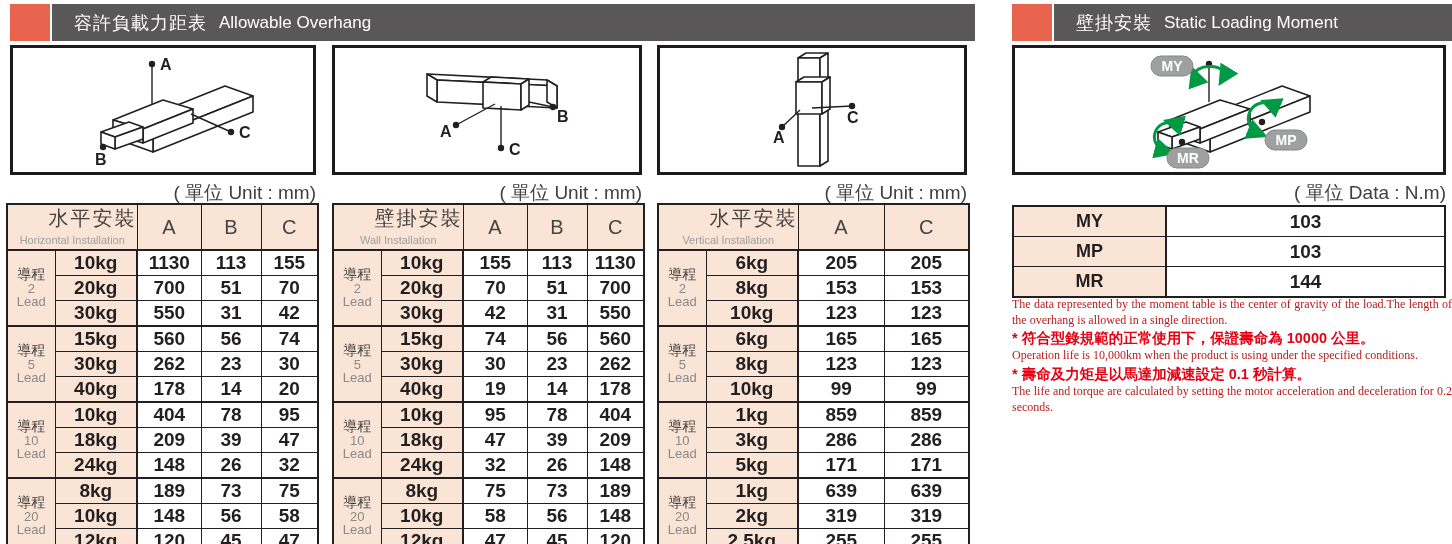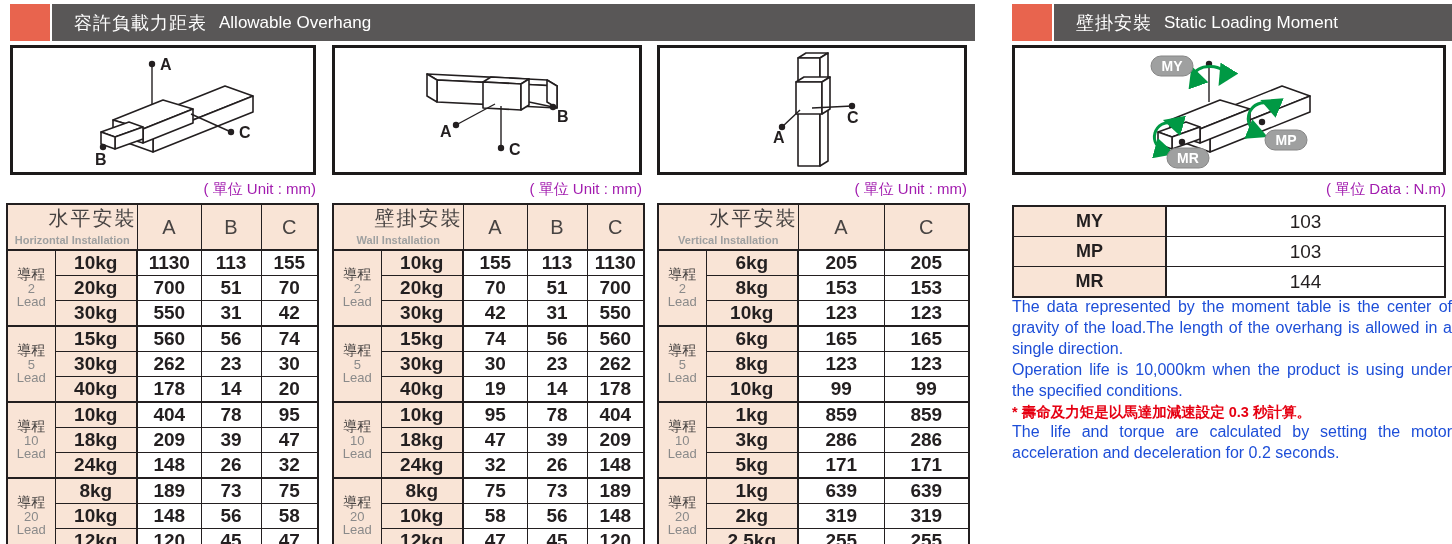--- a/index.html
+++ b/index.html
@@ -11,46 +11,46 @@
   }
   
   .hbar{position:absolute;top:4px;height:37px;display:flex;align-items:stretch;}
   .hbar .sq{width:40px;background:#e8644e;margin-right:2px;}
   .hbar .bar{flex:1;background:#595757;color:#fff;display:flex;align-items:center;padding-left:16px;gap:12px;}
   .hbar .t-zh{font-size:18px;font-weight:normal;letter-spacing:1px;margin-left:6px;}
   .hbar .t-en{font-size:17px;font-weight:normal;}
   
   .dbox{position:absolute;top:45px;height:130px;border:3px solid #1c1a1a;background:#fff;box-sizing:border-box;}
   .dbox svg{display:block;width:100%;height:100%;}
-  .unit{position:absolute;top:180px;font-size:15px;color:#a21caf;text-align:right;}
+  .unit{position:absolute;top:180px;font-size:19px;color:#404040;text-align:right;}
   
   .tblhost{position:absolute;top:203px;}
   table.ov{border-collapse:collapse;table-layout:fixed;border:2px solid #231f20;background:#fff;}
   .ov th,.ov td{border:1px solid #231f20;text-align:center;vertical-align:middle;padding:0;overflow:hidden;}
   .ov thead th{height:44px;background:#f9e4d6;border-bottom-width:2px;font-weight:normal;}
   .tn-zh{font-size:20px;color:#474342;letter-spacing:2px;line-height:1.1;text-align:right;}
-  .tn-en{font-size:11px;color:#9fa0a0;line-height:1.1;margin-top:5px;font-weight:bold;}
+  .tn-en{font-size:11px;color:#9fa0a0;line-height:1.1;margin-top:5px;}
   .colh{font-size:20px;color:#474342;}
   .ov tbody td{height:24px;}
   td.leadcell{background:#f9e4d6;line-height:1.05;}
   .ld-zh{font-size:14px;color:#474342;}
   .ld-num{font-size:13px;color:#8a8a8a;}
   .ld-en{font-size:13px;color:#8a8a8a;}
   td.loadcell{background:#f9e4d6;font-weight:bold;font-size:19px;border-right-width:2px;}
   td.valcell{font-weight:bold;font-size:19px;}
   tr.gstart td{border-top-width:2px;}
   
   table.mt{border-collapse:collapse;table-layout:fixed;border:2px solid #231f20;background:#fff;position:absolute;top:205px;left:2px;}
   .mt td{border:1px solid #231f20;text-align:center;height:29px;padding:0;}
   .mt td.mlabel{background:#f9e4d6;font-weight:bold;font-size:18px;border-right-width:2px;}
-  .mt td.mval{font-weight:normal;font-size:19px;}
+  .mt td.mval{font-weight:bold;font-size:19px;}
   
   .notes{position:absolute;top:297px;left:2px;width:440px;}
   .note-zh{color:#e60012;font-weight:bold;font-size:14.5px;line-height:1.32;}
-  .note-en{color:#1d4ed8;font-size:16px;line-height:1.3;text-align:justify;white-space:pre-line;margin:0 0 1px 0;}
+  .note-en{color:#b91c1c;font-size:12px;line-height:1.3;text-align:justify;white-space:pre-line;margin:0 0 1px 0;font-family:Liberation Serif, serif;}
   
   .left-panel{position:absolute;left:0;top:0;width:975px;height:544px;}
   .right-panel{position:absolute;left:1010px;top:0;width:442px;height:544px;}
   
   .lineart{stroke:#231f20;stroke-width:1.6;fill:#ffffff;stroke-linejoin:round;}
   .leader{stroke:#231f20;stroke-width:1.4;fill:none;}
   .dot{fill:#231f20;stroke:none;}
   .dlabel{font-family:"Liberation Sans","DejaVu Sans",sans-serif;font-size:16px;font-weight:bold;fill:#231f20;}
   .garc{stroke:#009944;stroke-width:3;fill:none;}
   .pill{fill:#9fa0a0;stroke:#868686;stroke-width:1;}
@@ -535,17 +535,18 @@
       </tr>
       <tr>
         <td class="mlabel">MR</td>
         <td class="mval">144</td>
       </tr>
     </tbody>
   </table>
 
   <div class="notes">
     <p class="note-en">The data represented by the moment table is the center of gravity of the load.The length of the overhang is allowed in a single direction.</p>
+    <div class="note-zh">* 符合型錄規範的正常使用下，保證壽命為 10000 公里。</div>
     <p class="note-en">Operation life is 10,000km when the product is using under the specified conditions.</p>
-    <div class="note-zh">* 壽命及力矩是以馬達加減速設定 0.3 秒計算。</div>
+    <div class="note-zh">* 壽命及力矩是以馬達加減速設定 0.1 秒計算。</div>
     <p class="note-en">The life and torque are calculated by setting the motor acceleration and deceleration for 0.2 seconds.</p>
   </div>
 </div>
 
 </body></html>

